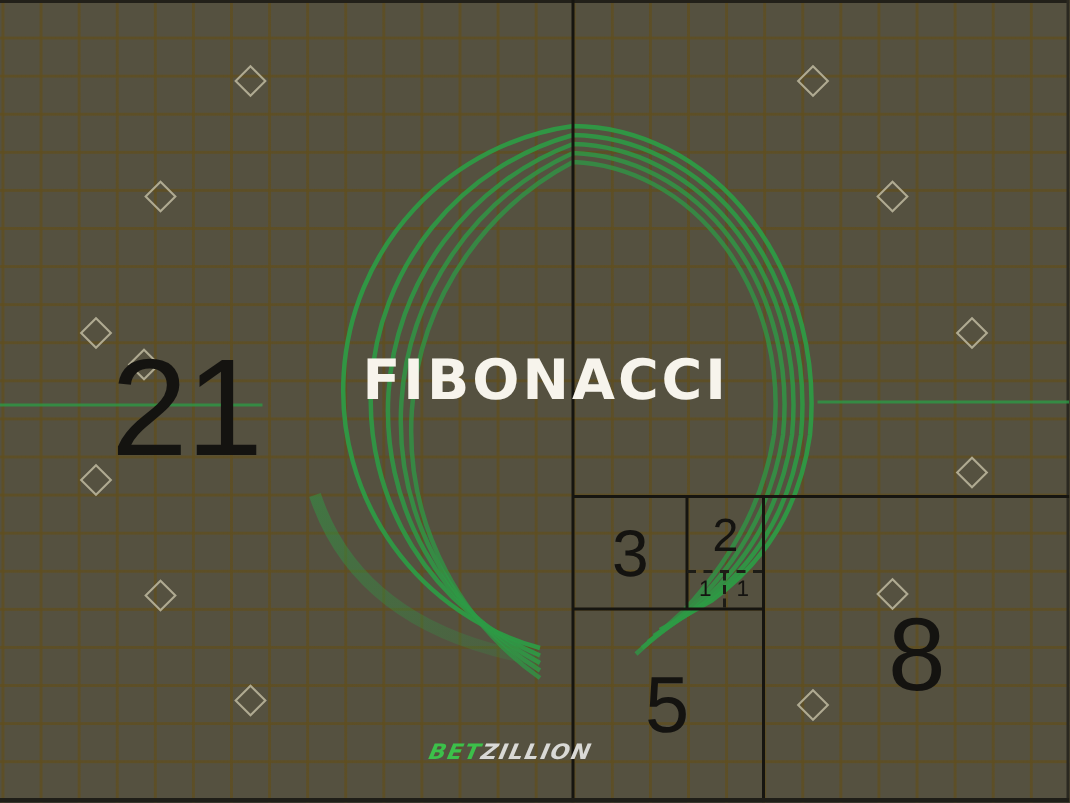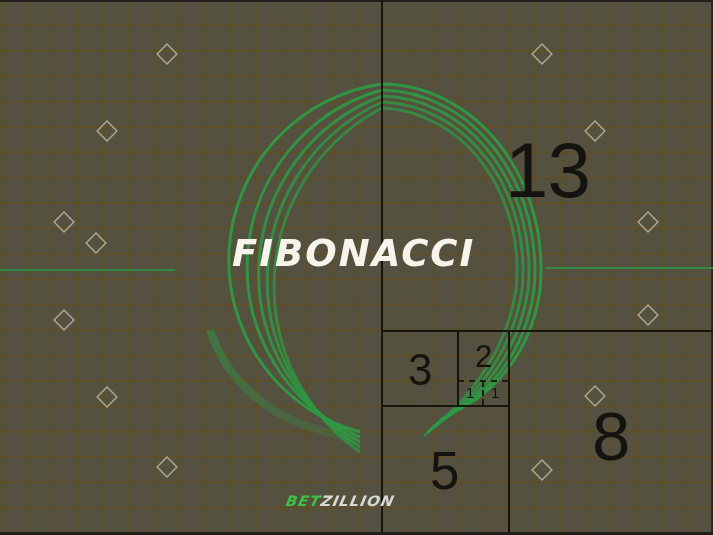--- a/index.html
+++ b/index.html
@@ -19,22 +19,22 @@
   .line { position: absolute; background: #161510; }
   .dash-h { position: absolute; height: 0; border-top: 2px dashed #1d1c16; }
   .dash-v { position: absolute; width: 0; border-left: 2px dashed #1d1c16; }
   .num {
     position: absolute; color: #141310; line-height: 1;
     font-family: "Liberation Sans", "DejaVu Sans", sans-serif; font-weight: 400;
     letter-spacing: -1px;
   }
   .title {
     position: absolute; color: #f7f4ec; font-family: "DejaVu Sans", sans-serif;
-    font-weight: 700; font-style: italic; line-height: 1; white-space: nowrap;
-    letter-spacing: 2px; text-align: left;
+    font-weight: 700; line-height: 1; white-space: nowrap;
+    letter-spacing: 2px; text-align: right;
   }
   .logo {
     position: absolute; left: 286px; top: 494px; font-family: "DejaVu Sans", sans-serif;
     font-weight: 700; font-style: italic; font-size: 15px; letter-spacing: 1px; line-height: 1;
     transform: skewX(-12deg) scaleY(0.95);
   }
   .logo .bet { color: #3cc04a; }
   .logo .zil { color: #d9d9d6; }
   svg.overlay { position: absolute; left: 0; top: 0; }
 </style>
@@ -87,21 +87,21 @@
   <div class="line" style="left:381px; top:0; width:2px; height:535px;"></div>
   <div class="line" style="left:382px; top:330px; width:331px; height:2px;"></div>
   <div class="line" style="left:508px; top:331px; width:2px; height:204px;"></div>
   <div class="line" style="left:382px; top:405px; width:127px; height:2px;"></div>
   <div class="line" style="left:457px; top:331px; width:2px; height:75px;"></div>
   <div class="dash-h" style="left:458px; top:380px; width:50px;"></div>
   <div class="dash-v" style="left:482px; top:381px; height:24px;"></div>
 
   <div class="bottom-strip"></div>
 
-  <div class="num" style="left:505px; top:131px; font-size:78px;">13</div>
+  <div class="num" style="left:74px; top:226px; font-size:92px;">21</div>
   <div class="num" style="left:592px; top:402px; font-size:69px;">8</div>
   <div class="num" style="left:430px; top:444px; font-size:53px;">5</div>
   <div class="num" style="left:408px; top:348px; font-size:44px;">3</div>
   <div class="num" style="left:475px; top:341px; font-size:31px;">2</div>
   <div class="num" style="left:466px; top:385px; font-size:15px;">1</div>
   <div class="num" style="left:491px; top:385px; font-size:15px;">1</div>
 
   <div class="title" style="left:232px; top:235px; width:254px; font-size:37px;">FIBONACCI</div>
 
   <div class="logo">

